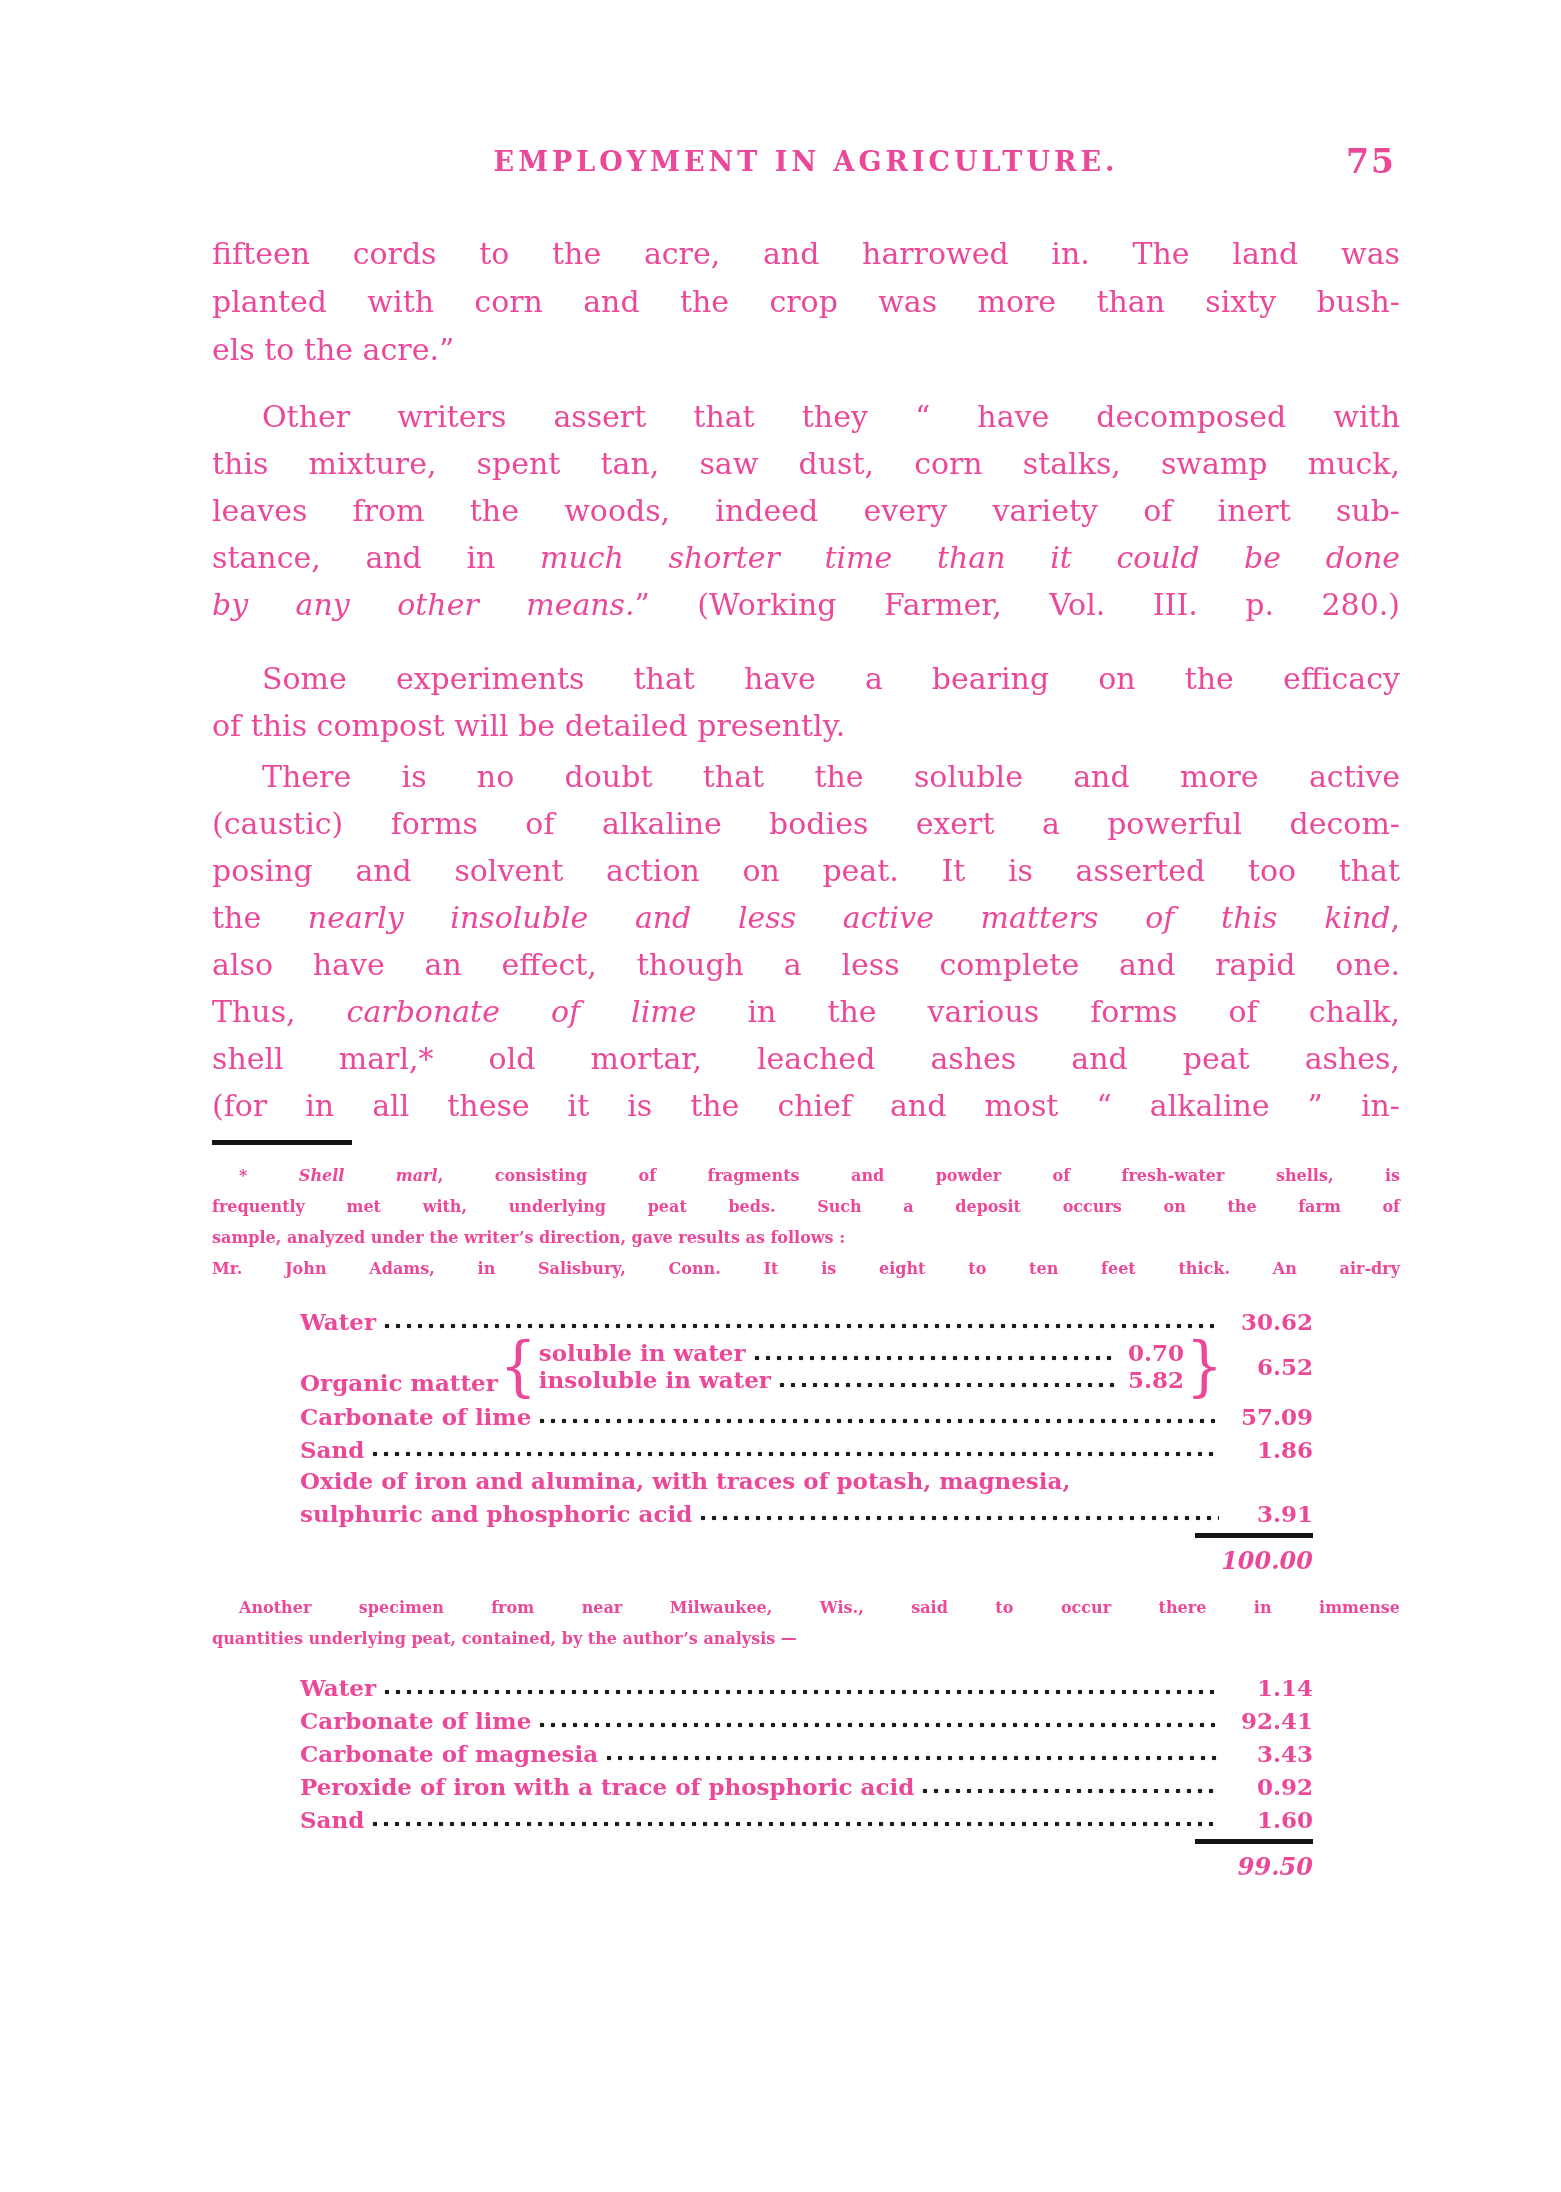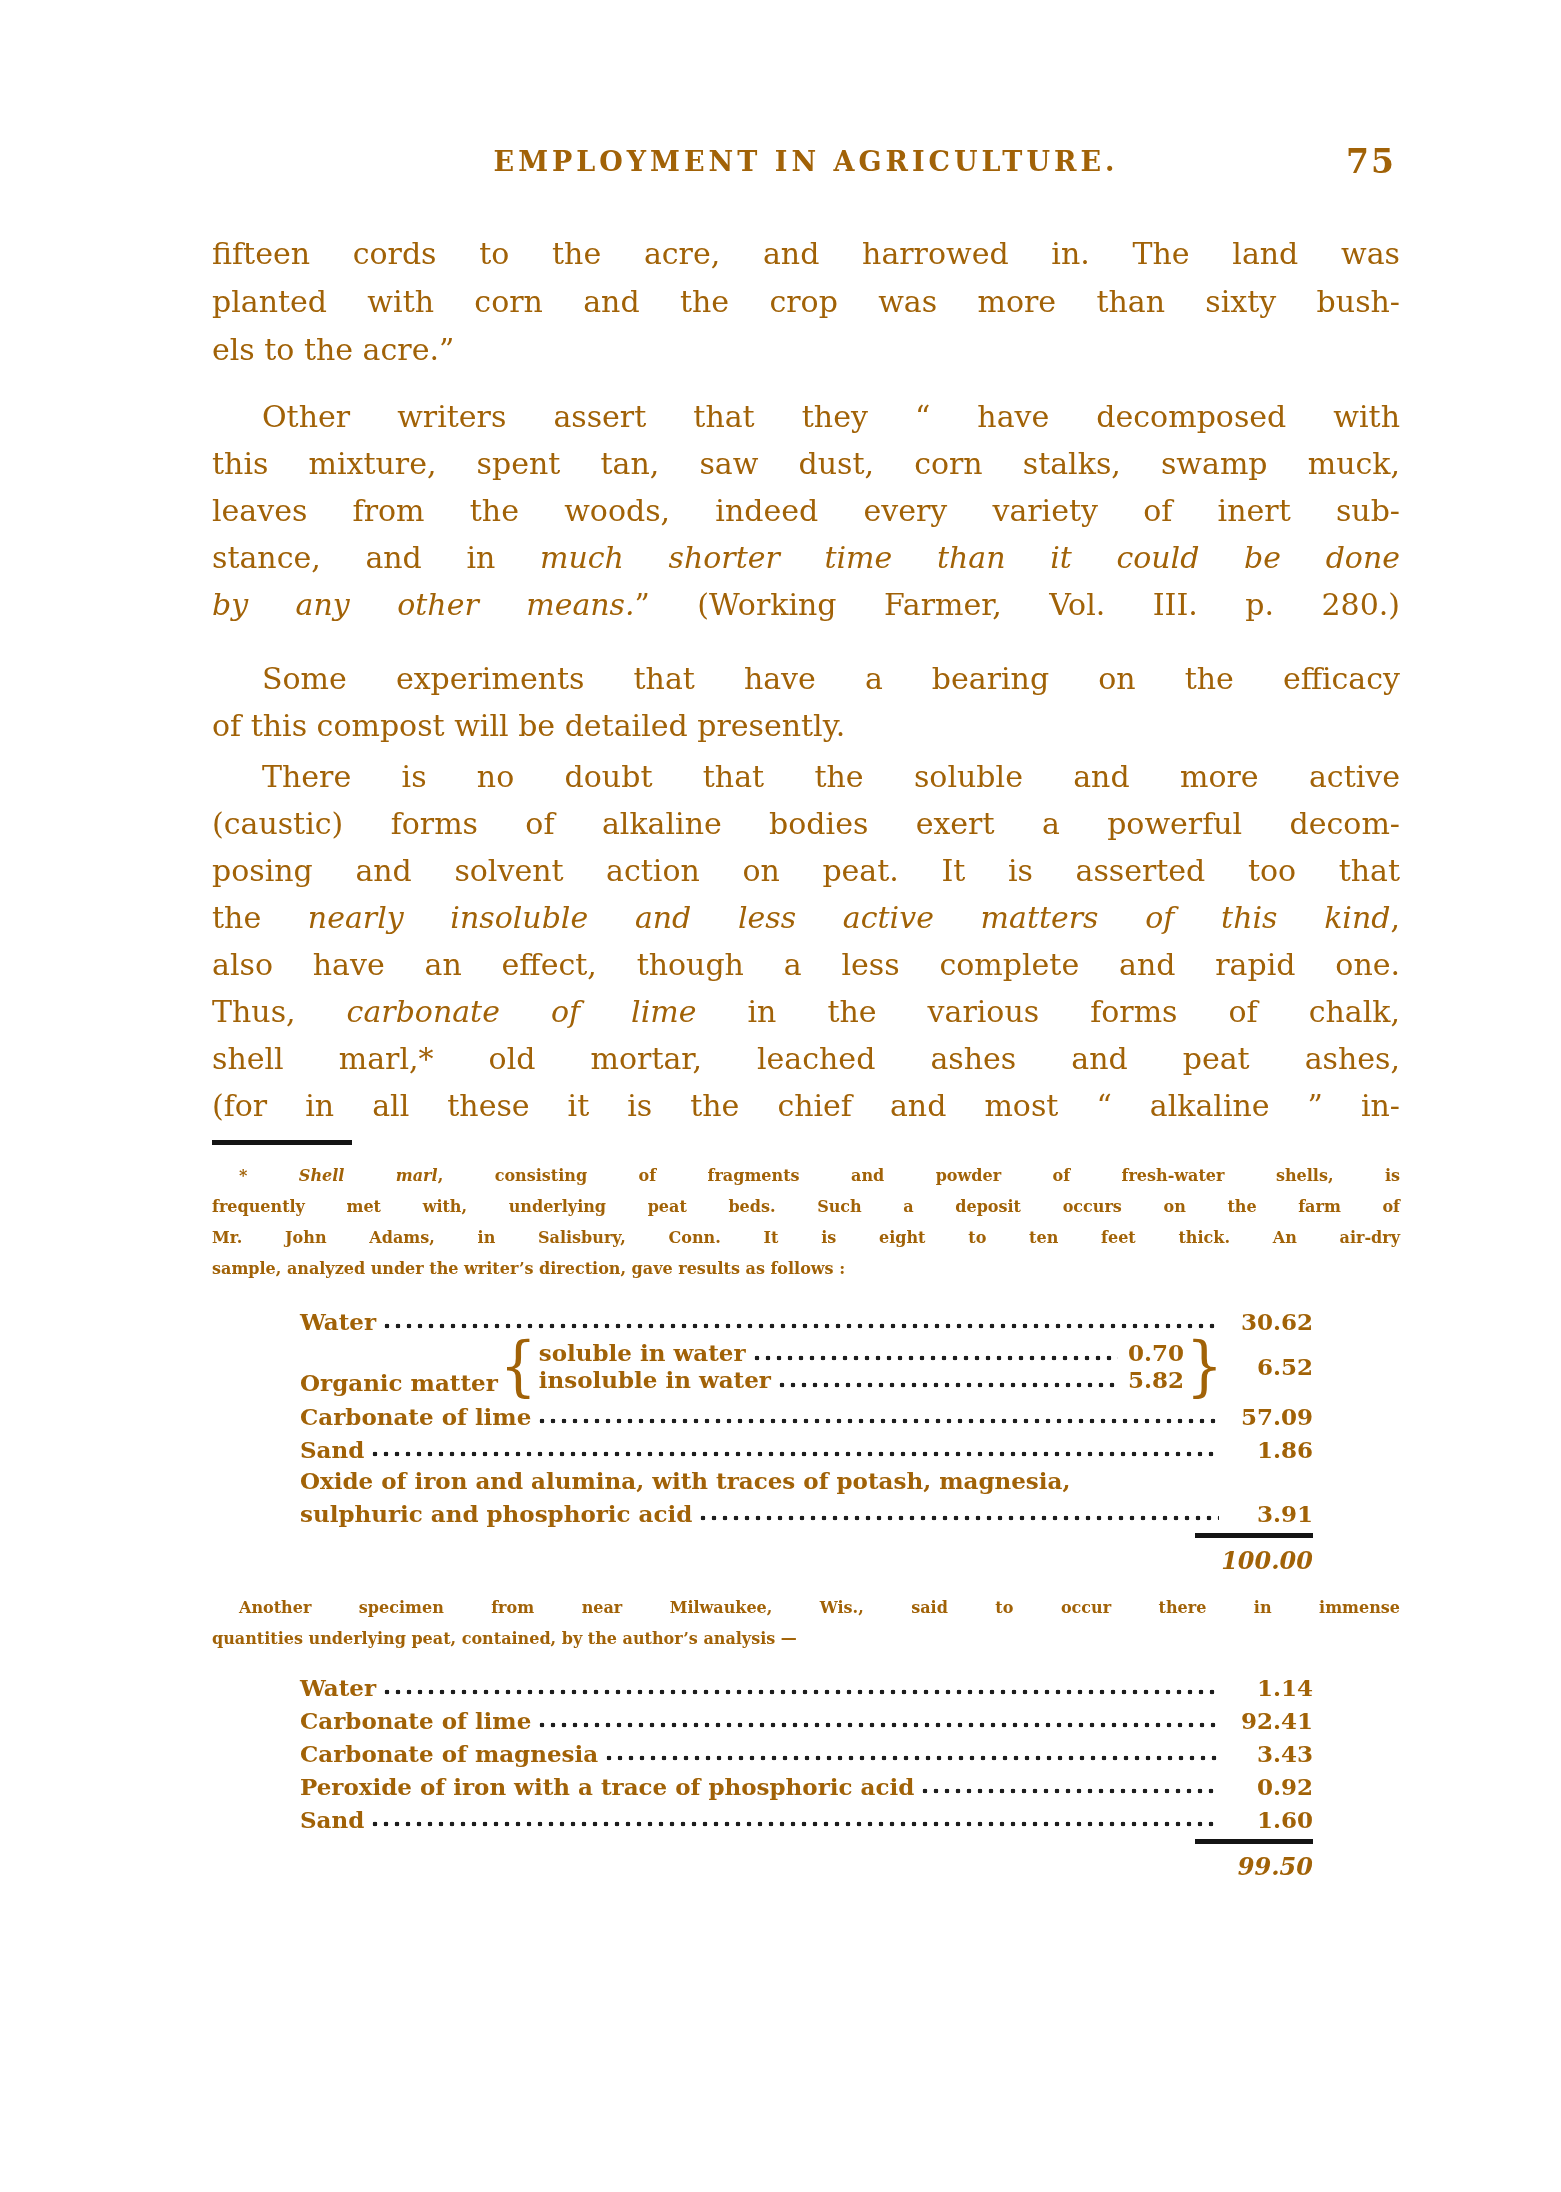--- a/index.html
+++ b/index.html
@@ -1,21 +1,21 @@
 <!DOCTYPE html>
 <html><head>
 <meta charset="utf-8">
 <style>
   html,body{margin:0;padding:0;background:#e8e8e8;}
   .page{
     position:relative;
     width:1561px;height:2192px;
     background:#ffffff;
     font-family:"DejaVu Serif", serif;
-    color:#a16207;
+    color:#ec4899;
     overflow:hidden;
   }
   .col{position:absolute;left:212px;top:0;width:1188px;height:100%;}
 
   
   .pagehead{position:absolute;top:146px;left:0;width:100%;height:44px;}
   .runhead{
     position:absolute;left:0;right:0;text-align:center;
     font-size:27px;font-weight:bold;letter-spacing:4px;
     transform:scaleY(1.05);
@@ -99,22 +99,22 @@
       <div class="ln"><span class="sg">Thus, </span><span class="sg it">carbonate of lime</span><span class="sg"> in the various forms of chalk,</span></div>
       <div class="ln"><span class="sg">shell marl,* old mortar, leached ashes and peat ashes,</span></div>
       <div class="ln"><span class="sg">(for in all these it is the chief and most “ alkaline ” in-</span></div>
     </div>
 
     <div class="fnrule"></div>
 
     <div class="small" style="top:1160px">
       <div class="ln first"><span class="sg">* </span><span class="sg it">Shell marl</span><span class="sg">, consisting of fragments and powder of fresh-water shells, is</span></div>
       <div class="ln"><span class="sg">frequently met with, underlying peat beds.  Such a deposit occurs on the farm of</span></div>
+      <div class="ln endp"><span class="sg">sample, analyzed under the writer’s direction, gave results as follows :</span></div>
       <div class="ln"><span class="sg">Mr. John Adams, in Salisbury, Conn.  It is eight to ten feet thick.  An air-dry</span></div>
-      <div class="ln endp"><span class="sg">sample, analyzed under the writer’s direction, gave results as follows :</span></div>
     </div>
 
     <div class="atable" style="top:1302px">
       <div class="trow">
         <span class="tlabel">Water</span>
         <span class="dots"></span>
         <span class="tval">30.62</span>
       </div>
       <div class="orgrow">
         <span class="tlabel">Organic matter</span>

